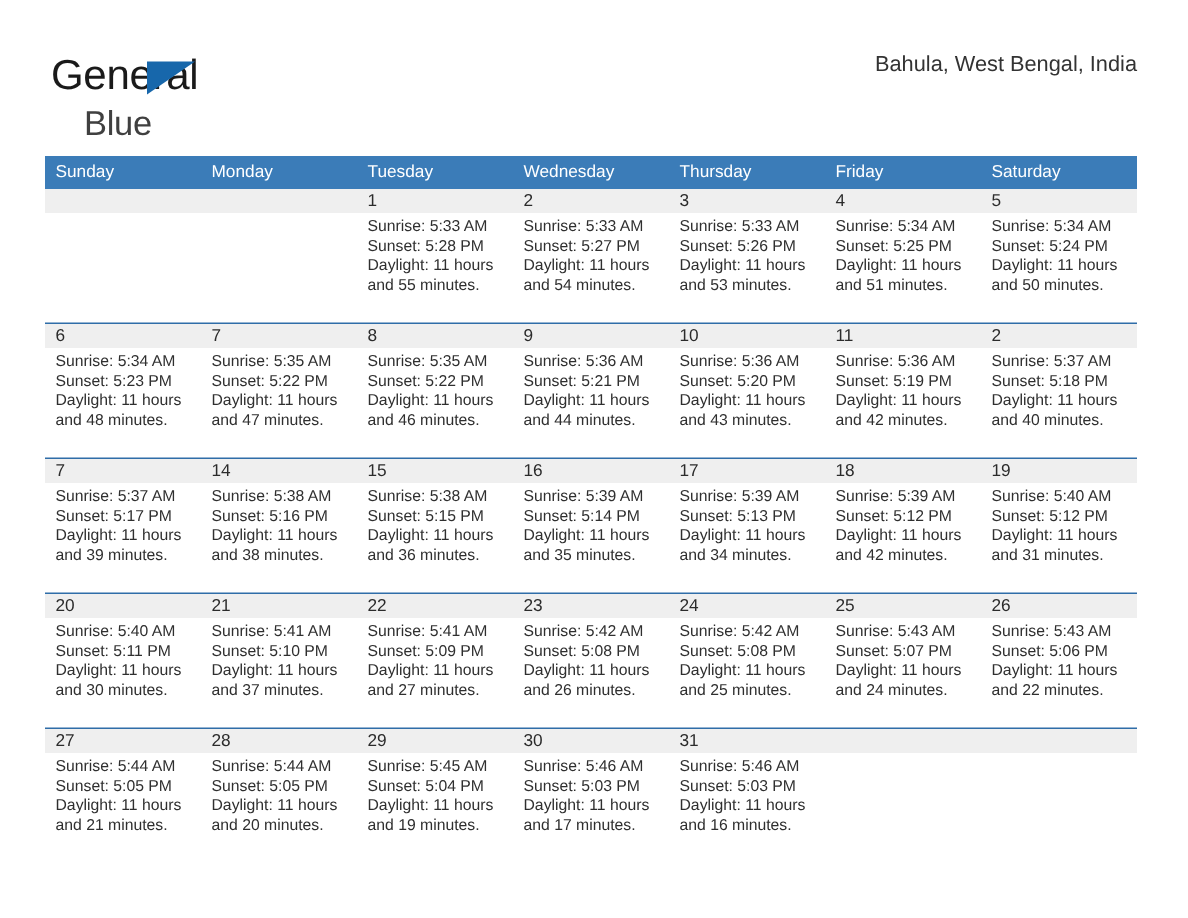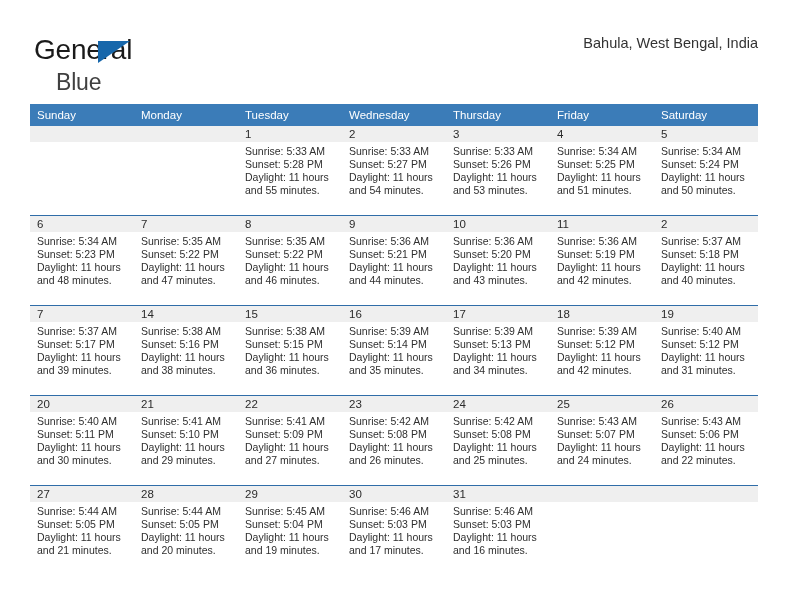--- a/index.html
+++ b/index.html
@@ -423,21 +423,21 @@
               </div>
             </div>
           </td>
           <td>
             <div class="cell">
               <div class="daynum-band">21</div>
               <div class="cell-body">
                 <div>Sunrise: 5:41 AM</div>
                 <div>Sunset: 5:10 PM</div>
                 <div>Daylight: 11 hours</div>
-                <div>and 29 minutes.</div>
+                <div>and 37 minutes.</div>
               </div>
             </div>
           </td>
           <td>
             <div class="cell">
               <div class="daynum-band">22</div>
               <div class="cell-body">
                 <div>Sunrise: 5:41 AM</div>
                 <div>Sunset: 5:09 PM</div>
                 <div>Daylight: 11 hours</div>

